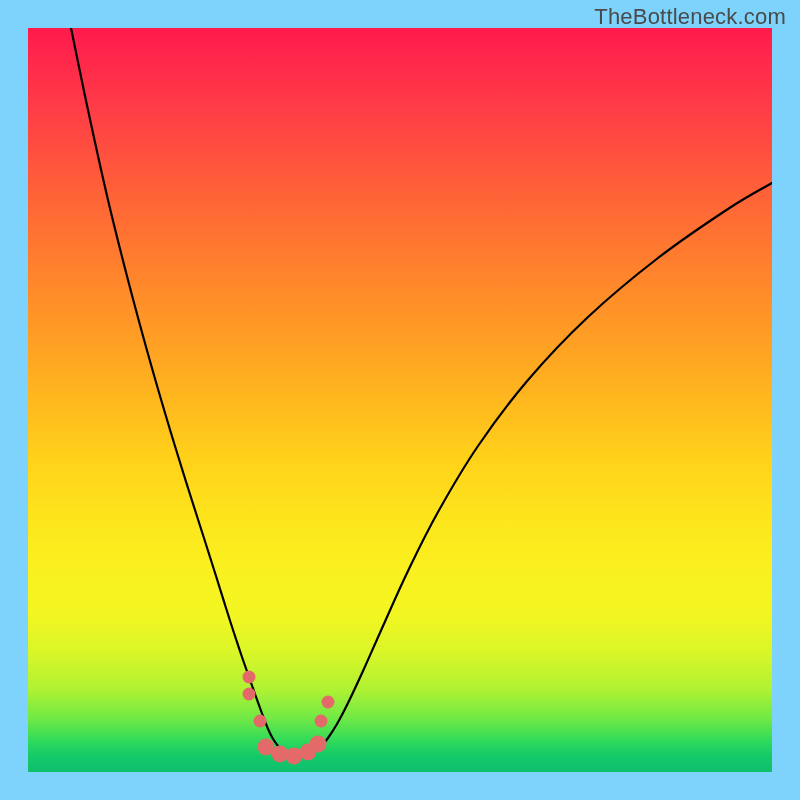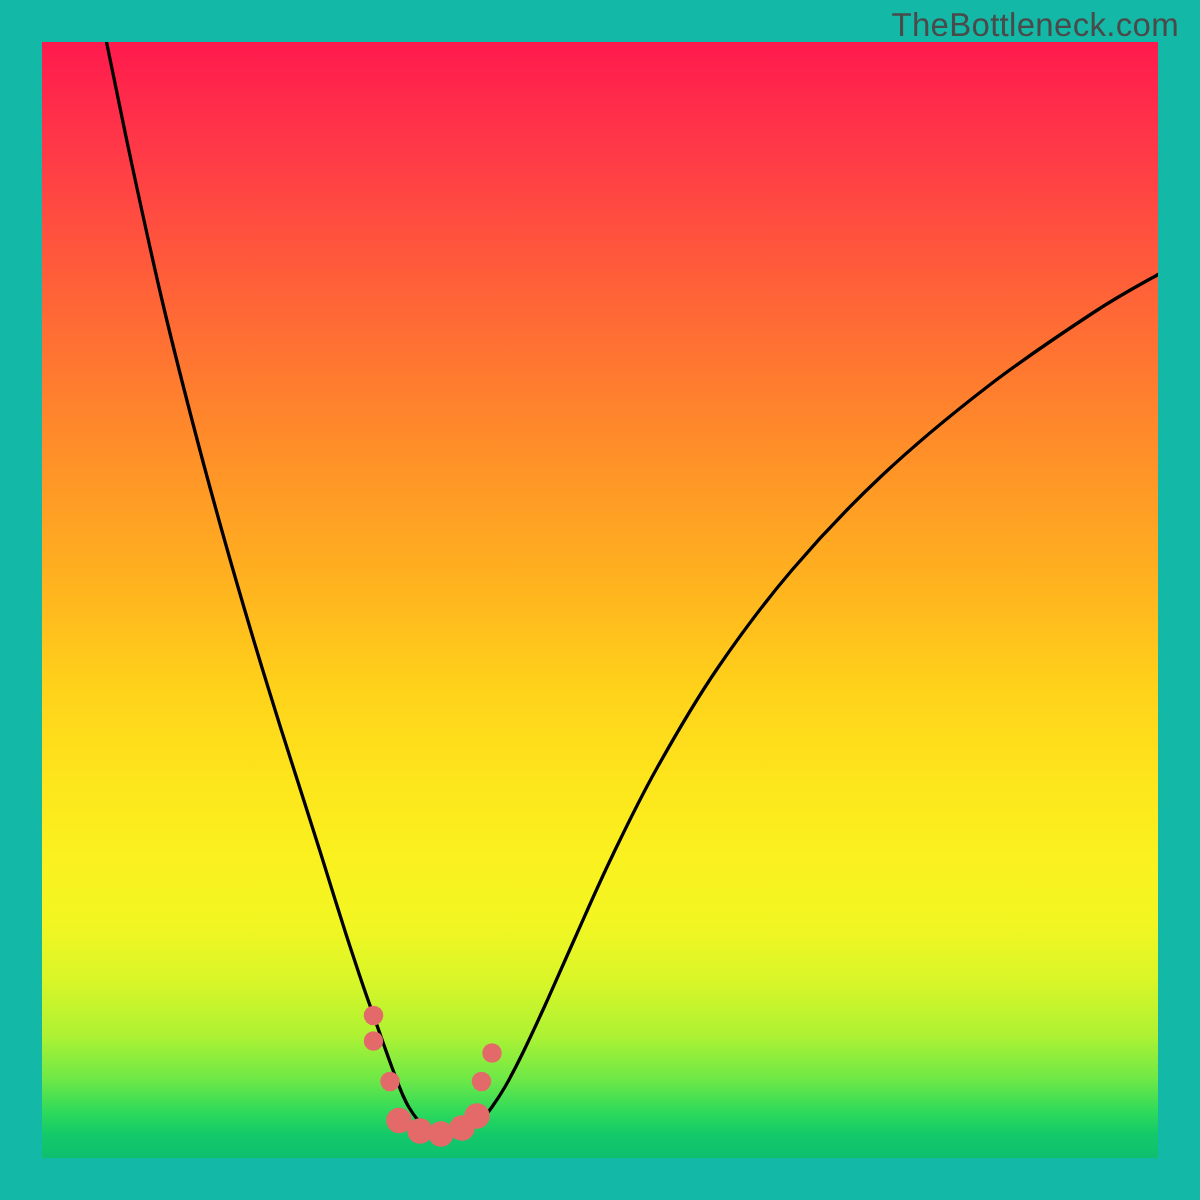--- a/index.html
+++ b/index.html
@@ -8,21 +8,21 @@
     width: 800px;
     height: 800px;
     overflow: hidden;
     background: #000;
     font-family: Arial, Helvetica, sans-serif;
   }
   .frame {
     position: absolute;
     left: 0; top: 0;
     width: 800px; height: 800px;
-    background: #14b8a6;
+    background: #7dd3fc;
   }
   .plot-area {
     position: absolute;
     left: 28px;
     top: 28px;
     width: 744px;
     height: 744px;
     
     background: linear-gradient(to bottom,
       #ff1a4d 0%,

